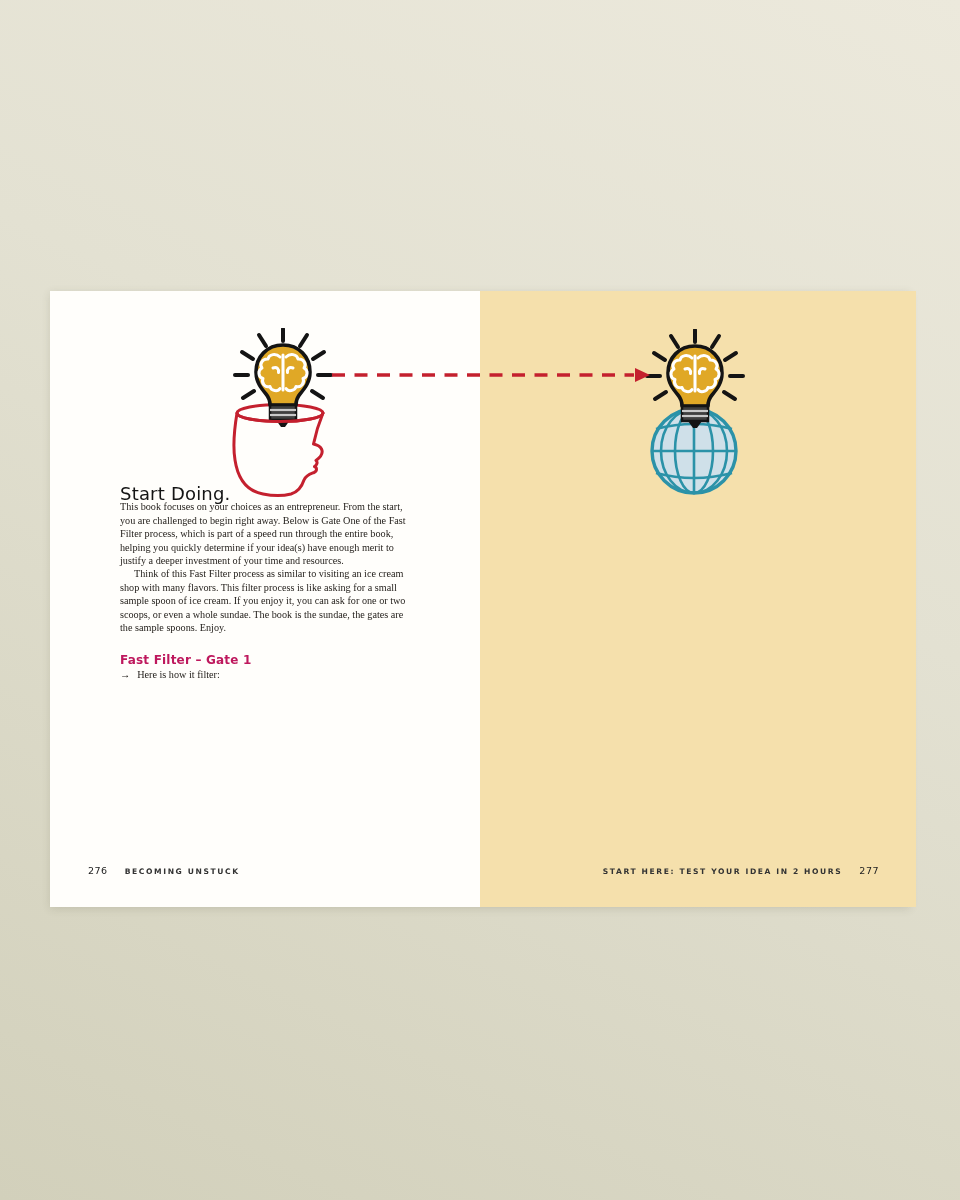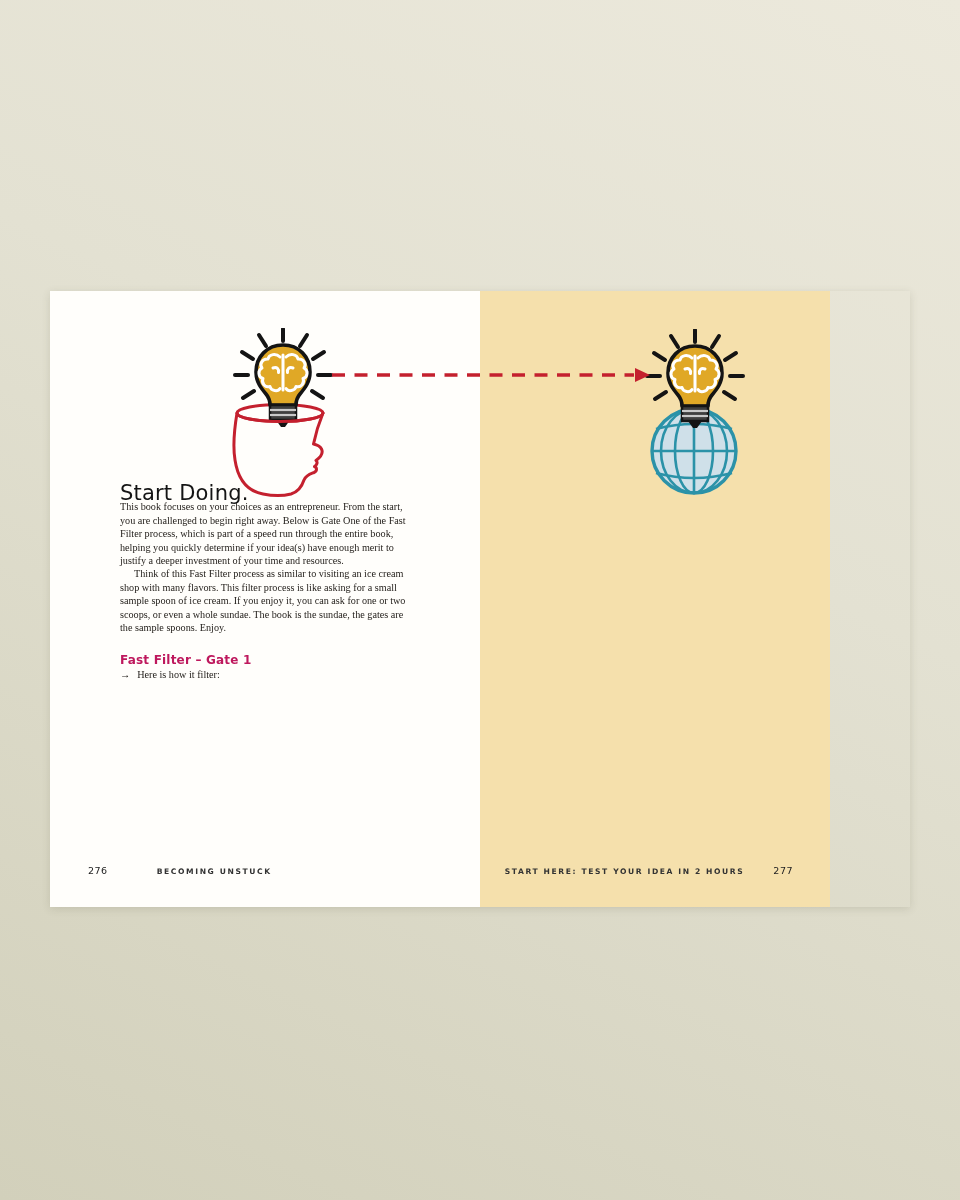--- a/index.html
+++ b/index.html
@@ -3,46 +3,46 @@
 <meta charset="utf-8">
 <style>
   html,body{margin:0;padding:0;}
   .stage{position:relative;width:960px;height:1200px;overflow:hidden;
     background:linear-gradient(205deg,#ece9dc 0%,#e3e1d2 40%,#d2d0bb 100%);
     font-family:"Liberation Serif",serif;}
   .spread{position:absolute;left:50px;top:291px;width:860px;height:616px;
     box-shadow:0 2px 8px rgba(90,85,60,.16);}
   .page{position:absolute;top:0;height:616px;}
   .page-left{left:0;width:430px;background:#fffefb;}
-  .page-right{left:430px;width:350px;background:#f5e0ac;}
+  .page-right{left:430px;width:436px;background:#f5e0ac;}
 
   .illo-left{position:absolute;left:155px;top:37px;}
   .illo-right{position:absolute;left:130px;top:38px;}
   .arrow-overlay{position:absolute;left:0;top:0;pointer-events:none;}
 
   .lcol{position:absolute;left:70px;top:196px;width:297px;color:#26221e;
     font-size:10.2px;line-height:13.4px;}
   .lcol p{margin:0;font-family:Liberation Serif, serif;}
-  .start-heading{font-family:"DejaVu Sans",sans-serif;font-weight:400;font-size:21px;
+  .start-heading{font-family:"DejaVu Sans",sans-serif;font-weight:400;font-size:18px;
     letter-spacing:.2px;color:#141414;margin:0;}
   .para1{margin-top:17px;}
   .para2{text-indent:14px;}
   .bold-para{margin-top:12px;font-weight:700;}
   .subhead{font-family:"DejaVu Sans",sans-serif;font-size:12px;font-weight:700;
     color:#be185d;margin:20px 0 0 0;letter-spacing:.2px;}
   .para3{margin-top:12px;}
   .how{margin-top:12px;}
   .arrow-glyph{margin-right:7px;}
 
-  .footer{position:absolute;top:574px;display:flex;align-items:baseline;gap:29px;
+  .footer{position:absolute;top:574px;display:flex;align-items:baseline;gap:17px;
     font-family:"DejaVu Sans",sans-serif;}
   .footer-left{left:38px;}
   .footer-right{right:37px;}
   .pagenum{font-size:9.5px;color:#222;letter-spacing:.5px;}
-  .running{font-size:7.6px;font-weight:700;letter-spacing:1.6px;color:#333;margin-left:20px;}
+  .running{font-size:7.6px;font-weight:700;letter-spacing:1.6px;color:#333;}
 </style>
 </head>
 <body>
 
 <div class="stage">
   <div class="spread">
 
     <div class="page page-left">
 
       <svg class="illo-left" width="160" height="185" viewBox="0 0 160 185">

